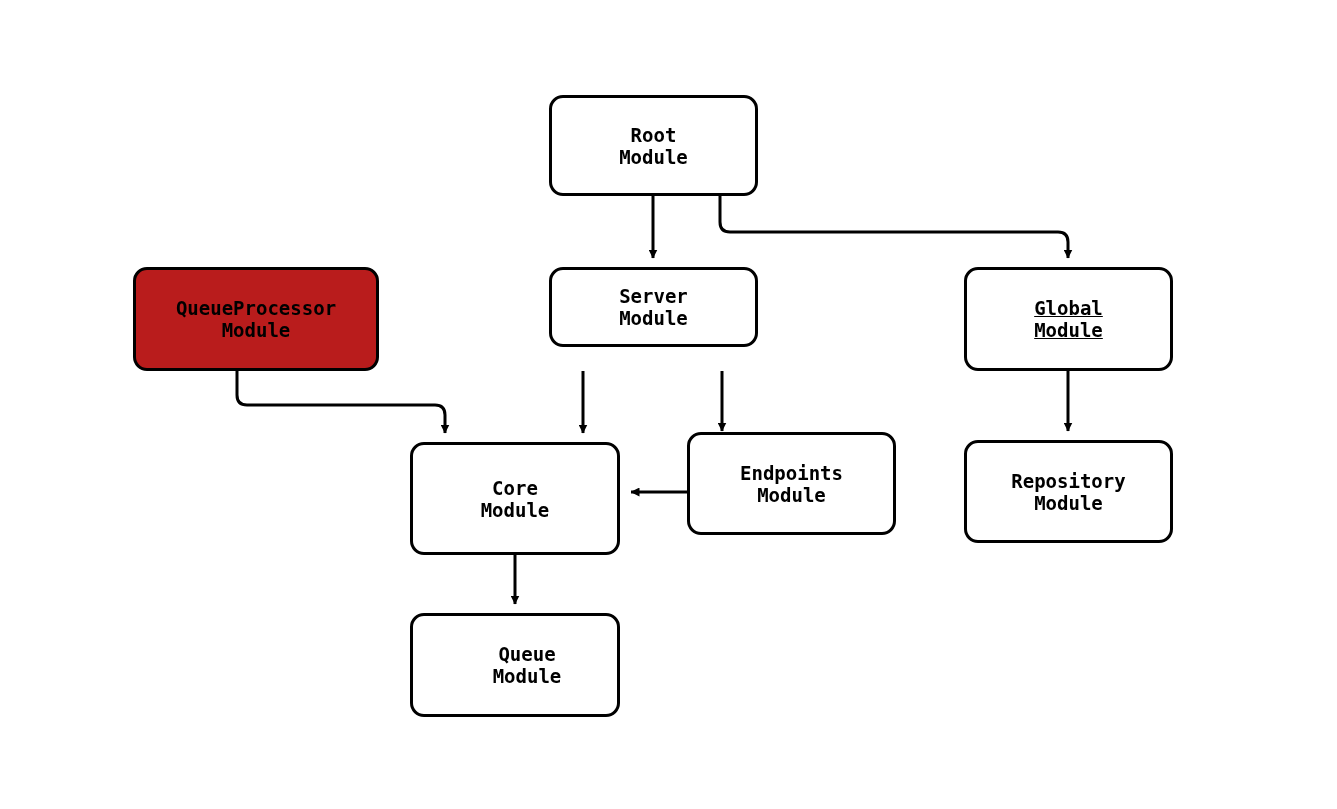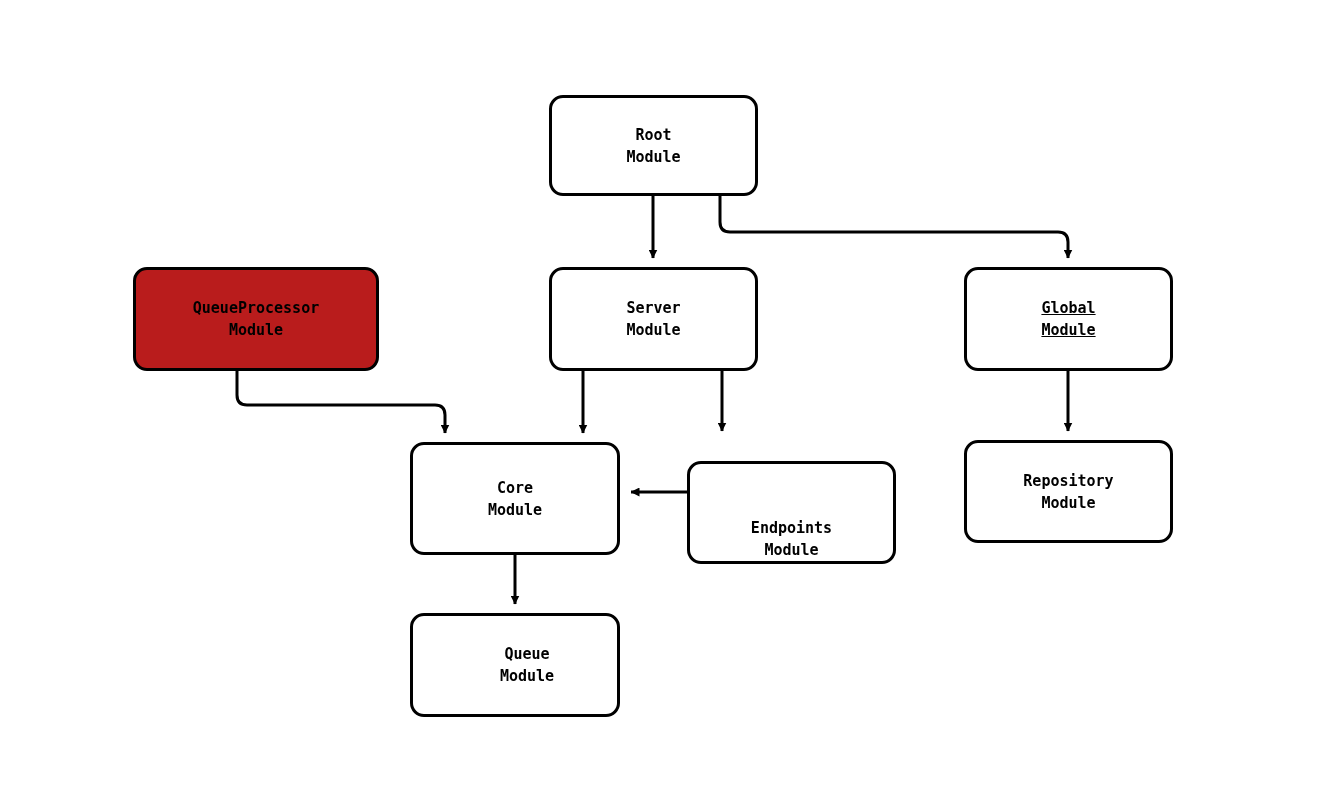--- a/index.html
+++ b/index.html
@@ -30,21 +30,21 @@
     border: 3px solid #000000;
     border-radius: 14px;
     display: flex;
     flex-direction: column;
     align-items: center;
     justify-content: center;
     z-index: 2;
   }
   .node-label {
     font-family: "DejaVu Sans Mono", "Liberation Mono", monospace;
-    font-size: 15px;
+    font-size: 19px;
     font-weight: bold;
     line-height: 22px;
     color: #000000;
     text-align: center;
     white-space: pre;
     letter-spacing: 0px;
   }
 </style>
 </head>
 <body>
@@ -71,33 +71,33 @@
 
   <div id="nodes-group">
       <div class="node" style="left: 549px; top: 95px; width: 209px; height: 101px; border-color: rgb(0, 0, 0); background: rgb(255, 255, 255);">
         <div class="node-label">Root
 Module</div>
       </div>
       <div class="node" style="left: 133px; top: 267px; width: 246px; height: 104px; border-color: rgb(0, 0, 0); background: #b91c1c;">
         <div class="node-label">QueueProcessor
 Module</div>
       </div>
-      <div class="node" style="left: 549px; top: 267px; width: 209px; height: 104px; border-color: rgb(0, 0, 0); background: rgb(255, 255, 255);">
+      <div class="node" style="left: 549px; top: 267px; width: 209px; height: 80px; border-color: rgb(0, 0, 0); background: rgb(255, 255, 255);">
         <div class="node-label">Server
 Module</div>
       </div>
       <div class="node" style="left: 964px; top: 267px; width: 209px; height: 104px; border-color: rgb(0, 0, 0); background: rgb(255, 255, 255); text-decoration: underline;">
         <div class="node-label">Global
 Module</div>
       </div>
       <div class="node" style="left: 410px; top: 442px; width: 210px; height: 113px; border-color: rgb(0, 0, 0); background: rgb(255, 255, 255);">
         <div class="node-label">Core
 Module</div>
       </div>
-      <div class="node" style="left: 687px; top: 461px; width: 209px; height: 103px; border-color: rgb(0, 0, 0); background: rgb(255, 255, 255); justify-content: flex-end;">
+      <div class="node" style="left: 687px; top: 432px; width: 209px; height: 103px; border-color: rgb(0, 0, 0); background: rgb(255, 255, 255);">
         <div class="node-label">Endpoints
 Module</div>
       </div>
       <div class="node" style="left: 964px; top: 440px; width: 209px; height: 103px; border-color: rgb(0, 0, 0); background: rgb(255, 255, 255);">
         <div class="node-label">Repository
 Module</div>
       </div>
       <div class="node" style="left: 410px; top: 613px; width: 210px; height: 104px; border-color: rgb(0, 0, 0); background: rgb(255, 255, 255); padding-left: 24px;">
         <div class="node-label">Queue
 Module</div>

